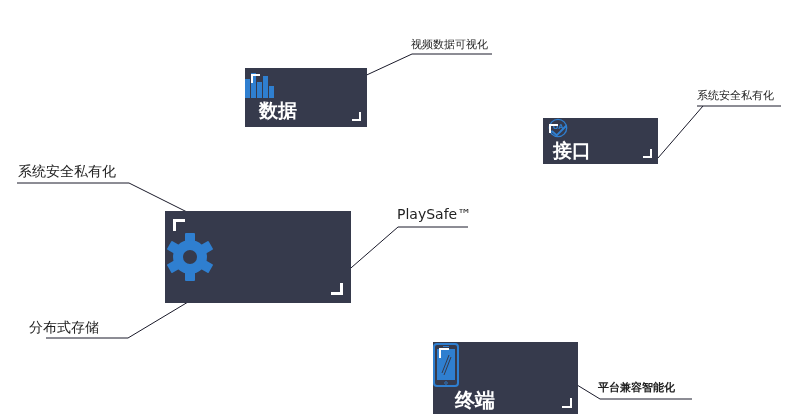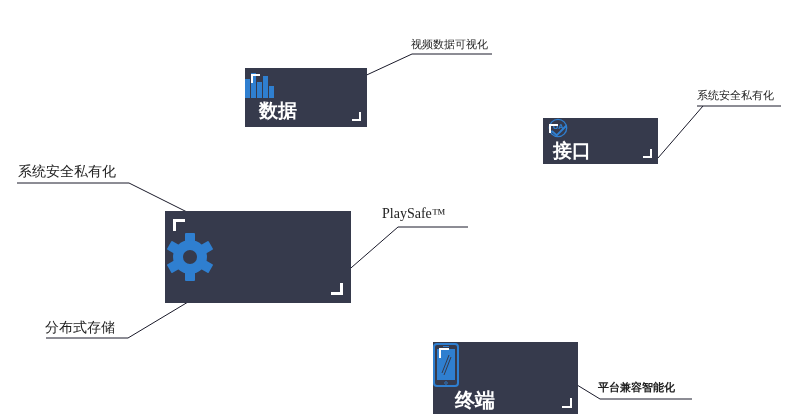--- a/index.html
+++ b/index.html
@@ -35,22 +35,22 @@
     #card-terminal .corner-br { right: 6px; bottom: 6px; width: 10px; height: 10px; }
     #card-terminal .label { font-size: 20px; margin-left: 22px; }
 
     .callout { position: absolute; color: #222222; white-space: nowrap; line-height: 1; text-align: right; }
     .callout.small { font-size: 11px; }
     .callout.large { font-size: 14px; }
 
     #callout-data     { left: 411px; top: 39px; }
     #callout-api      { left: 697px; top: 90px; }
     #callout-security { left: 18px;  top: 164px; }
-    #callout-playsafe { left: 382px; top: 207px; font-family: Liberation Serif, serif; }
-    #callout-storage  { left: 45px;  top: 320px; }
+    #callout-playsafe { left: 397px; top: 207px; }
+    #callout-storage  { left: 29px;  top: 320px; }
     #callout-platform { left: 598px; top: 382px; font-weight: bold; }
   </style>
 </head>
 <body>
 
 <div class="canvas">
 
   <svg class="lines" viewBox="0 0 799 419">
 
     <line x1="358" y1="79" x2="412" y2="54" stroke="#1a1a2a" stroke-width="1"></line>

